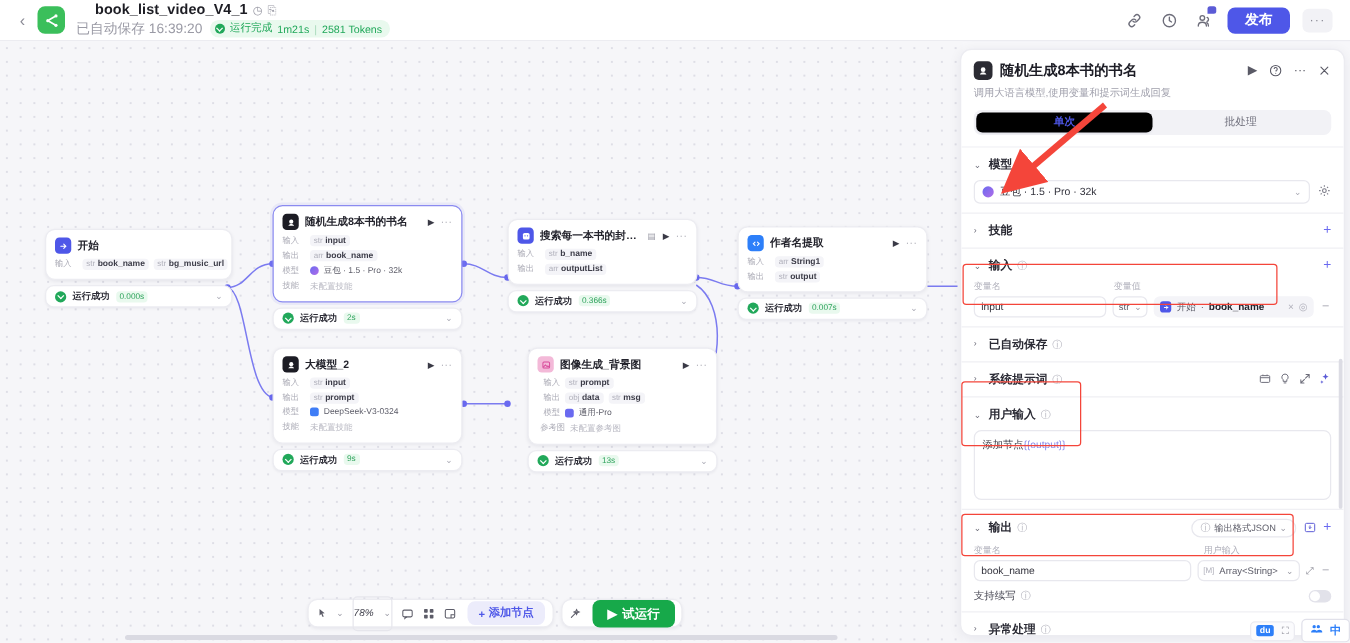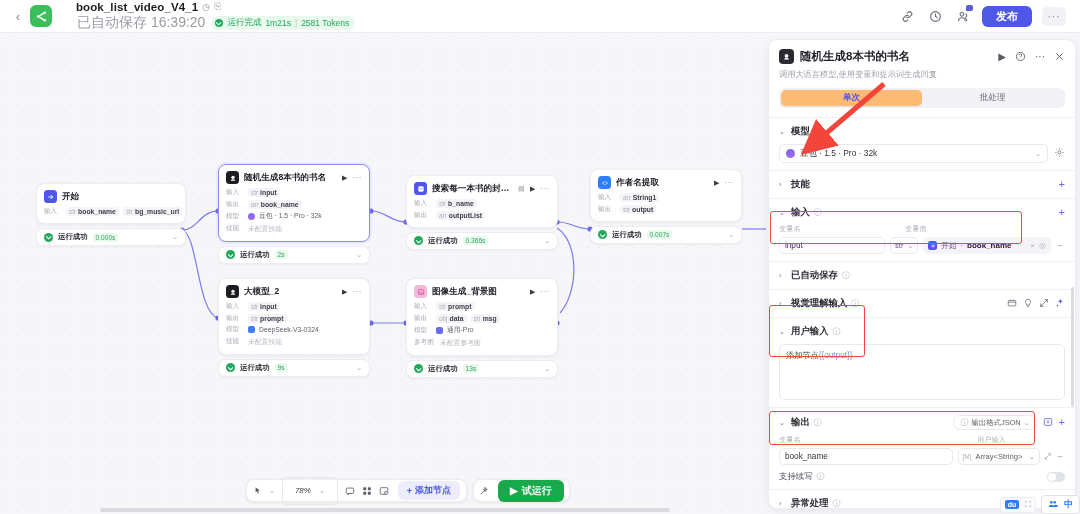--- a/index.html
+++ b/index.html
@@ -20,21 +20,21 @@
   .app-logo {
     width: 22px; height: 22px; border-radius: 6px; background: #3bbf5b;
     display: flex; align-items: center; justify-content: center; margin-left: 4px; flex: none;
   }
   .app-logo svg { display:block; }
   .title-block { margin-left: 9px; display: flex; flex-direction: column; justify-content: center; gap: 1px; }
   .title-row { display: flex; align-items: center; gap: 4px; padding-left: 15px; }
   .wf-title { font-size: 11.5px; font-weight: bold; color: #1d1d24; letter-spacing: .1px; }
   .ti { font-size: 9px; color: #9a9aa5; }
   .meta-row { display: flex; align-items: center; gap: 6px; }
-  .saved { font-size: 14px; color: #9a9aa5; margin-left: 16px; }
+  .saved { font-size: 11px; color: #9a9aa5; }
   .run-pill {
     display: flex; align-items: center; gap: 4px;
     background: #e9f9ee; border-radius: 9px; padding: 1px 6px 1px 4px;
   }
   .run-dot { width: 8px; height: 8px; border-radius: 50%; background: #21a85a; display:flex;align-items:center;justify-content:center; }
   .run-dot::after { content:""; width:3px; height:3px; border-left:1px solid #fff; border-bottom:1px solid #fff; transform:rotate(-45deg) translate(0px,-0.5px); }
   .run-txt { font-size: 8.5px; color: #21a85a; }
   .run-sep { color: #a8d9ba; font-size: 8.5px; }
   .topbar-right { margin-left: auto; display: flex; align-items: center; gap: 10px; padding-right: 4px; }
   .tb-icon { width: 18px; height: 18px; color: #6d6d7a; display: flex; align-items: center; justify-content: center; cursor: pointer; position: relative; }
@@ -97,21 +97,21 @@
   .bottom-bar { position: absolute; left: 246px; bottom: 12px; display: flex; align-items: center; gap: 6px; }
   .bb-group {
     background: #fff; border: 1px solid #ececf1; border-radius: 8px; height: 23px;
     display: flex; align-items: center; padding: 0 6px; gap: 7px;
     box-shadow: 0 1px 3px rgba(20,20,50,.07);
   }
   .bb-ic { color: #5c5c68; font-size: 9px; display: flex; align-items: center; cursor: pointer; }
   .bb-chev { color: #9a9aa5; font-size: 7px; }
   .zoom-sel {
     border: 1px solid #e6e6ec; border-radius: 4px; height: 28px; display: flex; align-items: center;
-    padding: 0 12px; gap: 8px; font-size: 8px; color: #3c3c48; cursor: pointer; font-style: italic;
+    padding: 0 0; gap: 8px; font-size: 8px; color: #3c3c48; cursor: pointer; font-style: italic;
   }
   .add-node {
     background: #ececfb; color: #4e57e8; font-size: 9px; font-weight: bold; border-radius: 6px;
     padding: 3px 9px; display: flex; align-items: center; gap: 3px; cursor: pointer; margin-left: 2px;
   }
   .run-btn {
     background: #17a94a; color: #fff; font-size: 10px; font-weight: bold; border-radius: 6px;
     padding: 4px 12px; display: flex; align-items: center; gap: 4px; cursor: pointer; border: none;
   }
   .h-scroll { position: absolute; left: 100px; bottom: 2px; width: 570px; height: 4px; background: #dadae2; border-radius: 2px; cursor: pointer; }
@@ -128,21 +128,21 @@
   .p-title { font-size: 11.5px; font-weight: bold; color: #1d1d26; }
   .p-head-sp { margin-left: auto; display: flex; align-items: center; gap: 9px; }
   .p-hic { color: #5a5a66; font-size: 10px; cursor: pointer; display: flex; }
   .p-sub { font-size: 8.2px; color: #a0a0ac; margin-top: 5px; }
   .p-tabs {
     margin: 0 10px; background: #f2f2f6; border-radius: 6px; height: 20px; padding: 2px;
     display: flex; align-items: center;
   }
   .p-tab { flex: 1; height: 100%; display: flex; align-items: center; justify-content: center;
     font-size: 8.6px; color: #6d6d7a; border-radius: 5px; cursor: pointer; }
-  .p-tab.active { background: #fdba74; color: #4e57e8; font-weight: bold; box-shadow: 0 1px 2px rgba(20,20,50,.07); }
+  .p-tab.active { background: #000000; color: #4e57e8; font-weight: bold; box-shadow: 0 1px 2px rgba(20,20,50,.07); }
   .p-body { margin-top: 9px; height: 404px; overflow: hidden; position: relative; }
   .sec { border-top: 1px solid #f0f0f4; padding: 7px 10px; }
   .sec-head { display: flex; align-items: center; gap: 4px; }
   .caret { color: #6d6d7a; font-size: 7px; width: 8px; }
   .sec-t { font-size: 9.4px; font-weight: bold; color: #2a2a34; }
   .info-i { font-size: 8px; color: #b3b3bd; }
   .sec-sp { margin-left: auto; display: flex; align-items: center; gap: 6px; }
   .plus-btn { color: #6a6af0; font-size: 11px; cursor: pointer; line-height: 1; }
   .sec-ic { color: #6d6d7a; font-size: 9px; cursor: pointer; }
   .sec-ic.star { color: #5b5bd6; }
@@ -152,21 +152,21 @@
   }
   .model-sel {
     flex: 1; border: 1px solid #e8e8ee; border-radius: 5px; height: 19px;
     display: flex; align-items: center; padding: 0 6px; gap: 5px; cursor: pointer;
   }
   .model-dot { width: 9px; height: 9px; border-radius: 50%; background: linear-gradient(135deg,#6a6af0,#b06ce8); flex: none; }
   .model-name { font-size: 8.4px; color: #33333d; }
   .model-chev { margin-left: auto; color: #a9a9b4; font-size: 7px; }
   .gear { color: #7a7a86; font-size: 10px; cursor: pointer; }
 
-  .vrow-labels { display: flex; gap: 20px; margin-top: 5px; }
+  .vrow-labels { display: flex; gap: 6px; margin-top: 5px; }
   .vlabel { font-size: 7.2px; color: #b0b0bb; }
   .vrow { display: flex; align-items: center; gap: 5px; margin-top: 3px; }
   .vinput {
     border: 1px solid #e8e8ee; border-radius: 5px; height: 17px; display: flex; align-items: center;
     padding: 0 5px; font-size: 8.2px; color: #33333d; cursor: text;
   }
   .type-sel {
     border: 1px solid #e8e8ee; border-radius: 5px; height: 17px; display: flex; align-items: center;
     padding: 0 4px; gap: 4px; font-size: 7.6px; color: #5c5c68; cursor: pointer; flex: none;
   }
@@ -415,21 +415,21 @@
         </div>
       </div>
       <div class="node-status">
         <span class="st-dot"></span>
         <span class="st-txt">运行成功</span>
         <span class="st-time">0.366s</span>
         <span class="st-chev">⌄</span>
       </div>
     </div>
 
-    <div class="node" style="left:590px; top:136px;">
+    <div class="node" style="left:590px; top:148px;">
       <div class="node-card">
         <div class="node-head">
           <span class="node-ic" style="background:#2d7ff9">
             <svg width="8" height="8" viewBox="0 0 24 24" fill="none" stroke="#fff" stroke-width="2.6" stroke-linecap="round">
                 <path d="M9 8l-4 4 4 4M15 8l4 4-4 4"></path>
               </svg>
           </span>
           <span class="node-title">作者名提取</span>
           <span class="node-head-sp">
             <span class="play-ic">▶</span>
@@ -503,21 +503,21 @@
         </div>
       </div>
       <div class="node-status">
         <span class="st-dot"></span>
         <span class="st-txt">运行成功</span>
         <span class="st-time">9s</span>
         <span class="st-chev">⌄</span>
       </div>
     </div>
 
-    <div class="node" style="left:406px; top:245px;">
+    <div class="node" style="left:422px; top:245px;text-align:right;">
       <div class="node-card">
         <div class="node-head">
           <span class="node-ic" style="background:#f3b9d8">
             <svg width="8" height="8" viewBox="0 0 24 24" fill="none" stroke="#d84a9a" stroke-width="2.4">
                 <rect x="4" y="5" width="16" height="14" rx="2.5"></rect>
                 <path d="M5 17l5-5 4 4 2-2 3 3"></path>
               </svg>
           </span>
           <span class="node-title">图像生成_背景图</span>
           <span class="node-head-sp">
@@ -724,21 +724,21 @@
         <div class="sec-head">
           <span class="caret">›</span>
           <span class="sec-t">已自动保存</span>
           <span class="info-i">ⓘ</span>
         </div>
       </div>
 
       <div class="sec">
         <div class="sec-head">
           <span class="caret">›</span>
-          <span class="sec-t">视觉理解输入</span>
+          <span class="sec-t">系统提示词</span>
           <span class="info-i">ⓘ</span>
           <span class="sec-sp">
             <span class="sec-ic">
               <svg width="10" height="10" viewBox="0 0 24 24" fill="none" stroke="currentColor" stroke-width="1.9">
                   <rect x="3" y="6" width="18" height="13" rx="2"></rect>
                   <path d="M3 10h18M8 6V4M16 6V4"></path>
                 </svg>
             </span>
             <span class="sec-ic">
               <svg width="10" height="10" viewBox="0 0 24 24" fill="none" stroke="currentColor" stroke-width="1.9">

